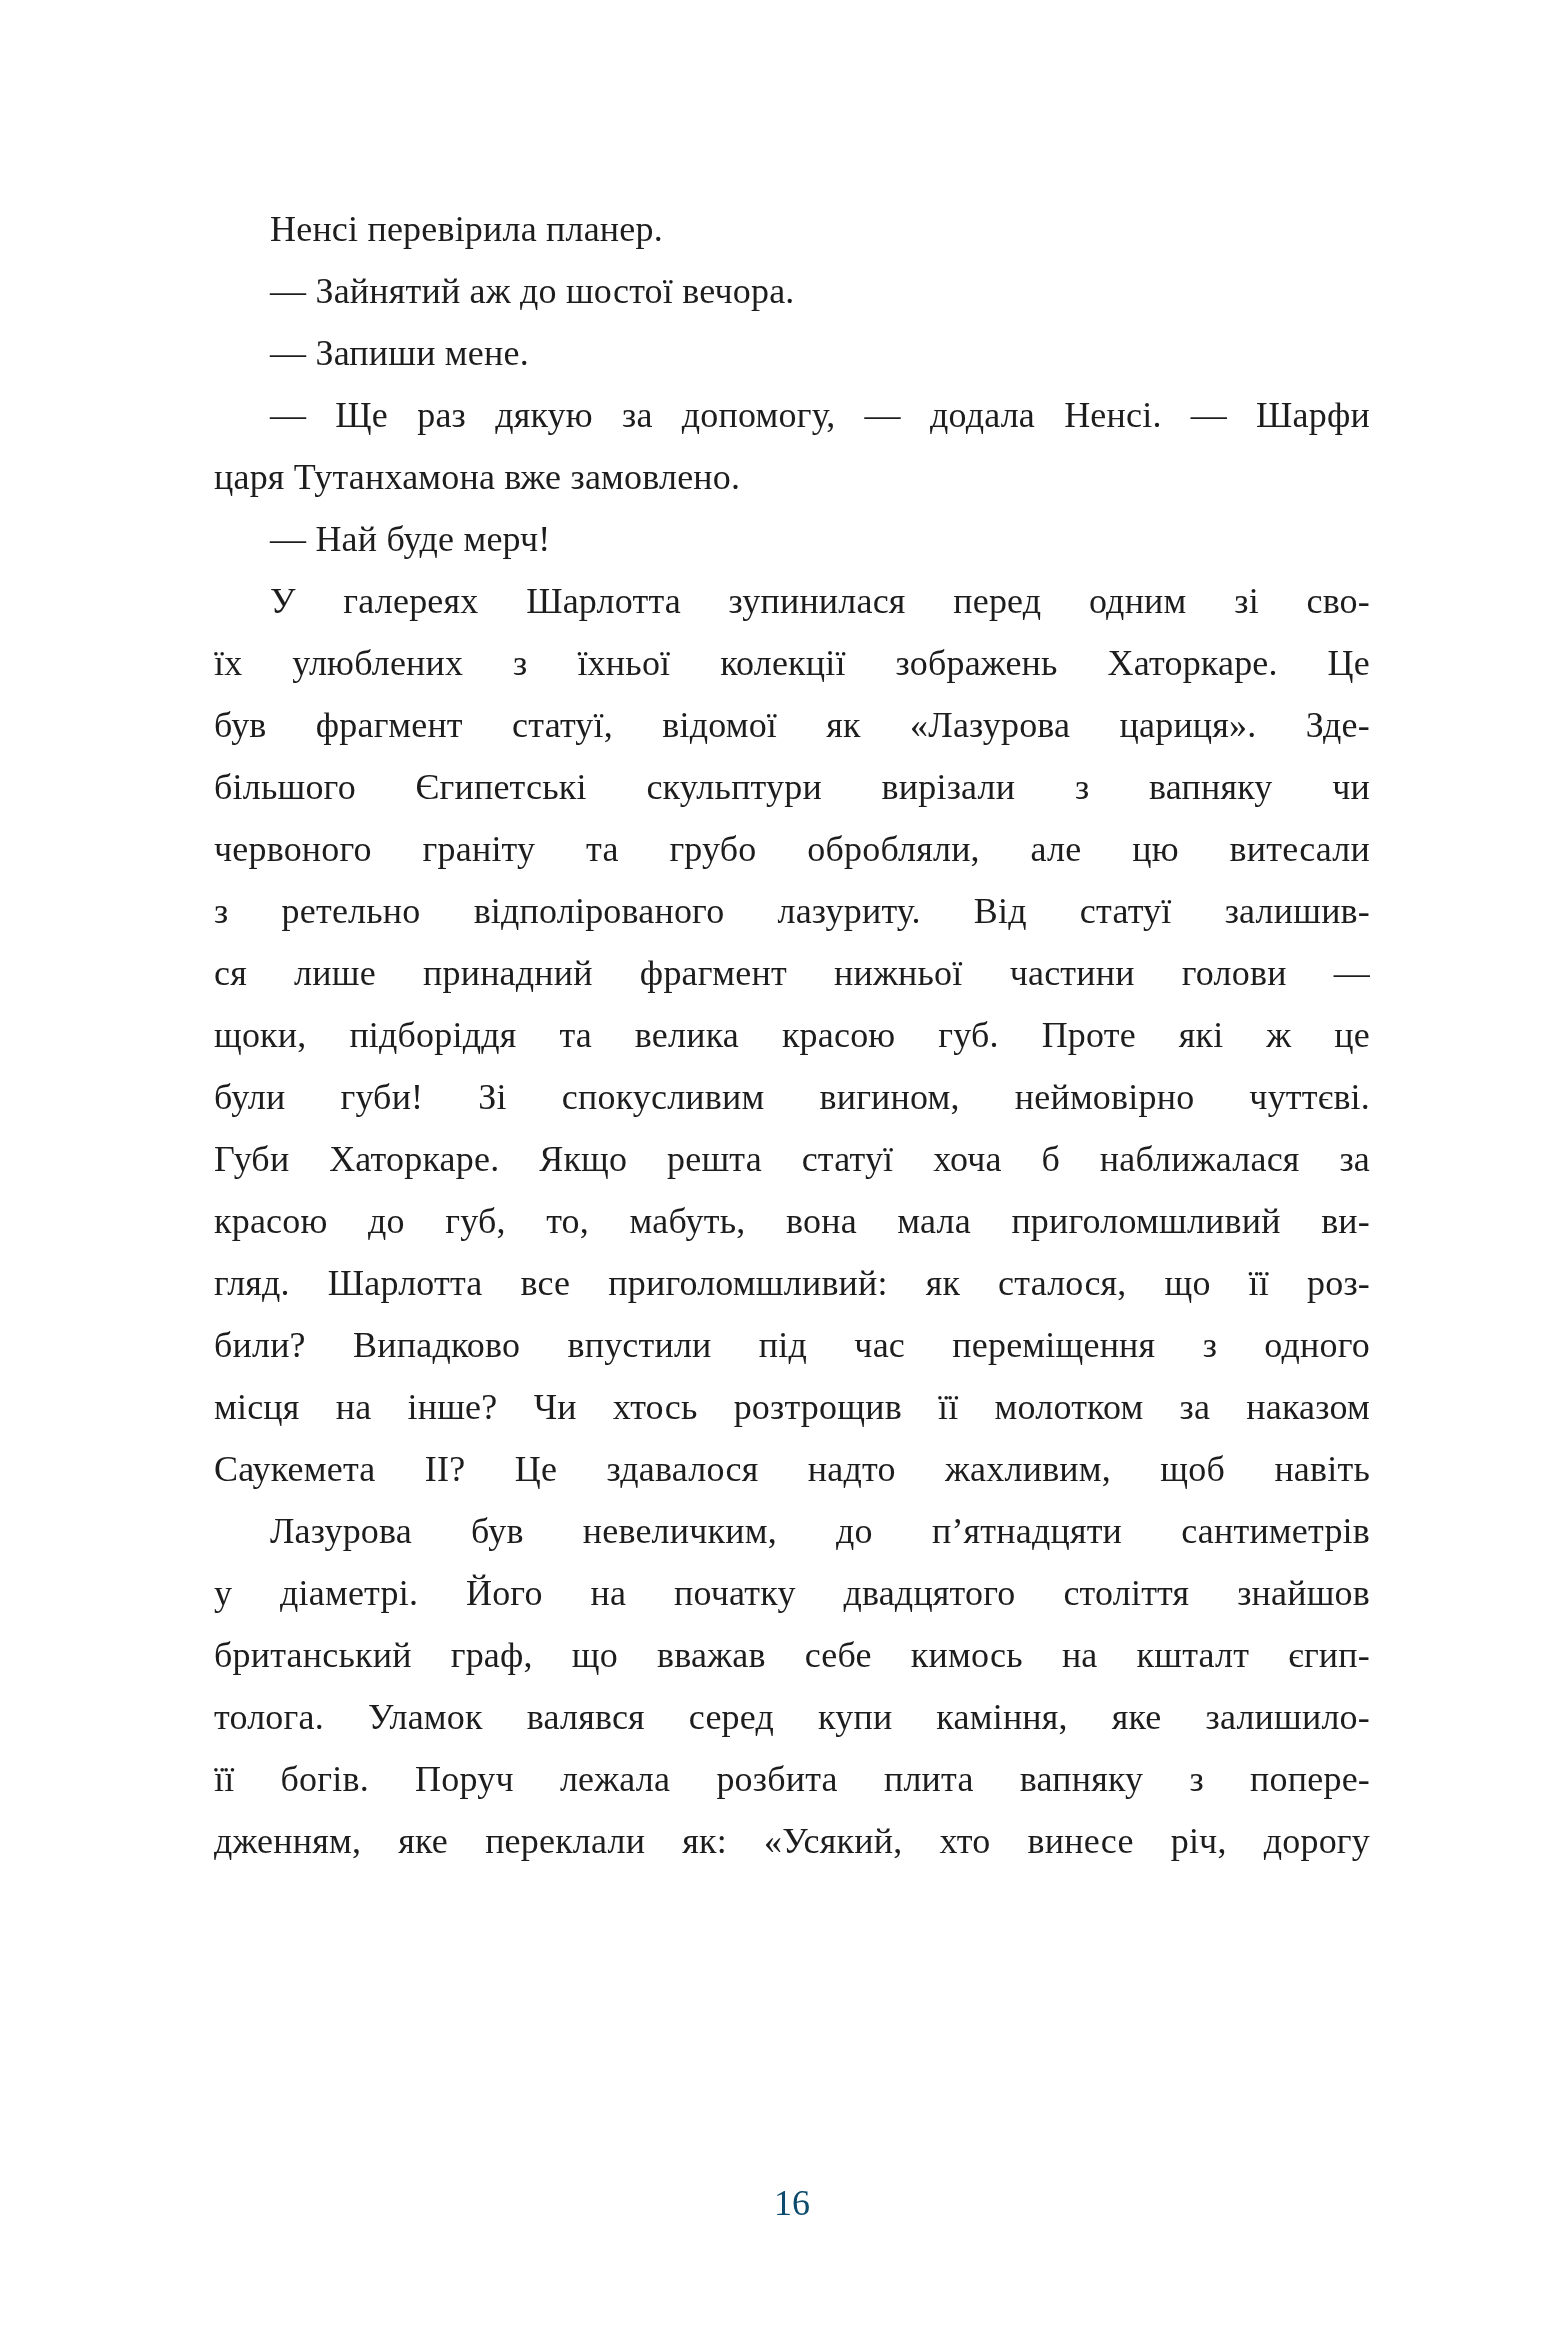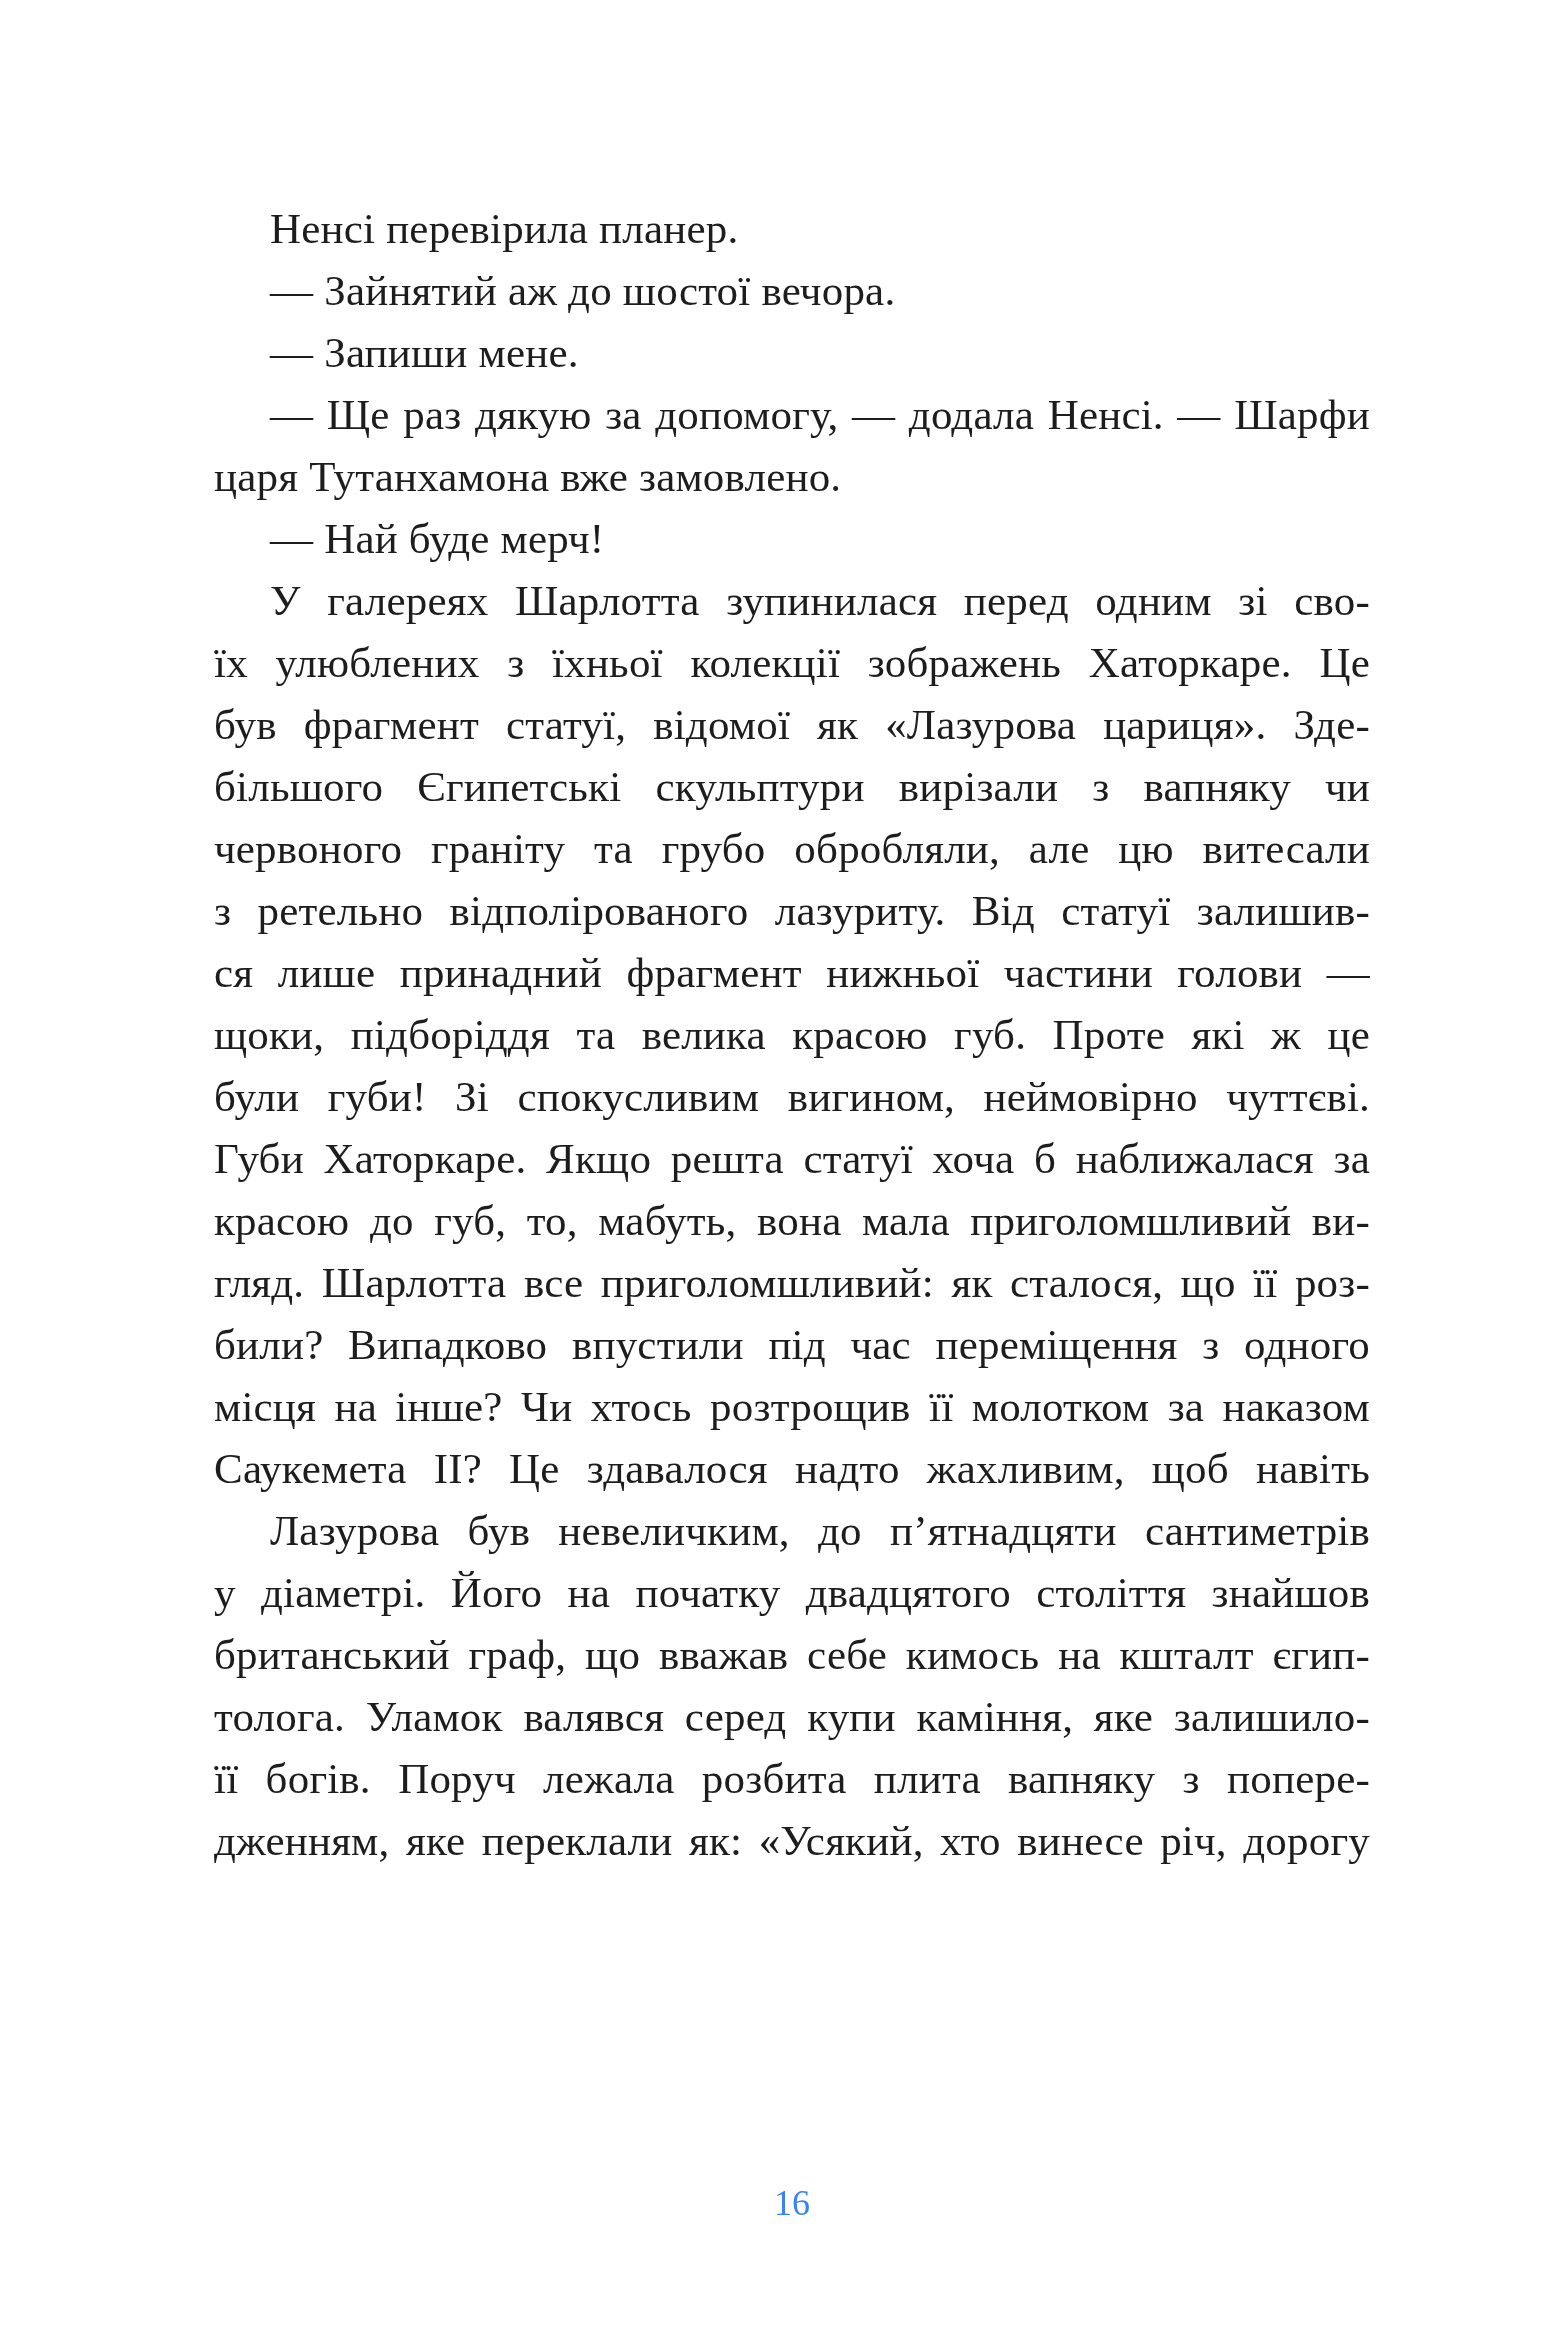--- a/index.html
+++ b/index.html
@@ -20,21 +20,21 @@
     inset: 0;
     background: #ffffff;
   }
   .textblock {
     position: absolute;
     left: 214px;
     top: 198px;
     width: 1156px;
   }
   .line {
-    font-size: 43px;
+    font-size: 36px;
     line-height: 62px;
     height: 62px;
     overflow: hidden;
     white-space: normal;
     text-align: left;
     letter-spacing: 0.2px;
   }
   
   .line.j {
     text-align: justify;
@@ -45,21 +45,21 @@
     padding-left: 56px;
   }
   .pagenum {
     position: absolute;
     top: 2182px;
     left: 214px;
     width: 1156px;
     text-align: center;
     font-size: 36px;
     line-height: 42px;
-    color: #3b82f6;
+    color: #0c4a6e;
     font-variant-numeric: oldstyle-nums;
   }
 </style>
 </head>
 <body>
 
 <div class="page">
 
   <div class="textblock">
     <div class="line i">Ненсі перевірила планер.</div>

